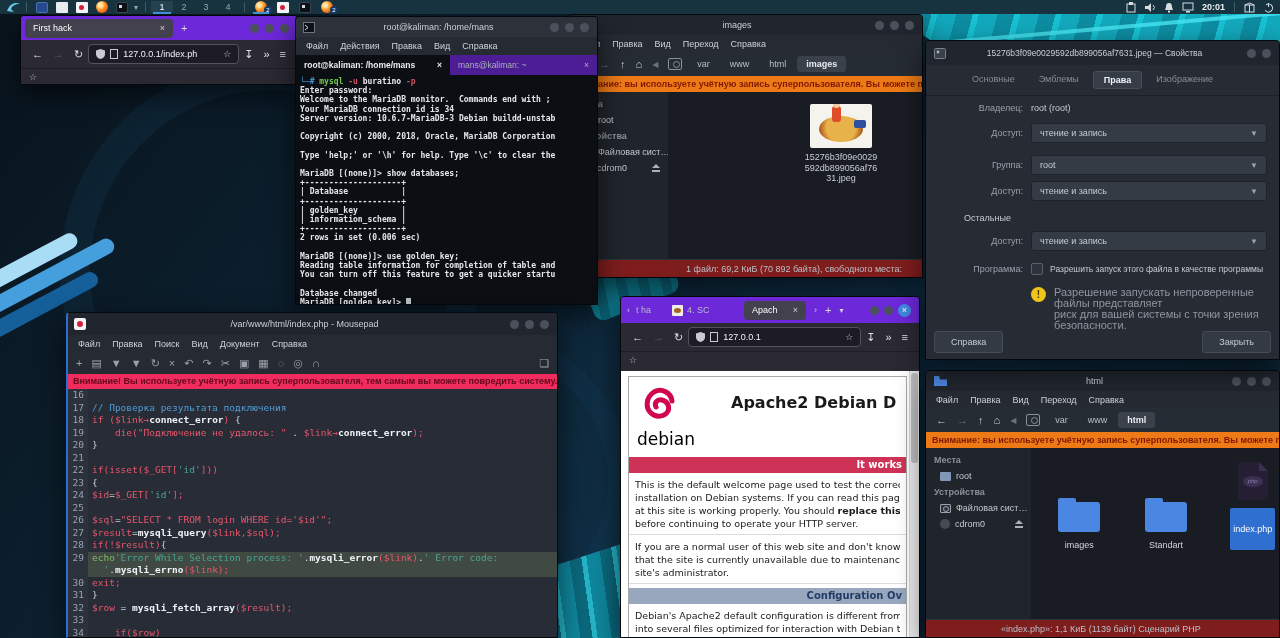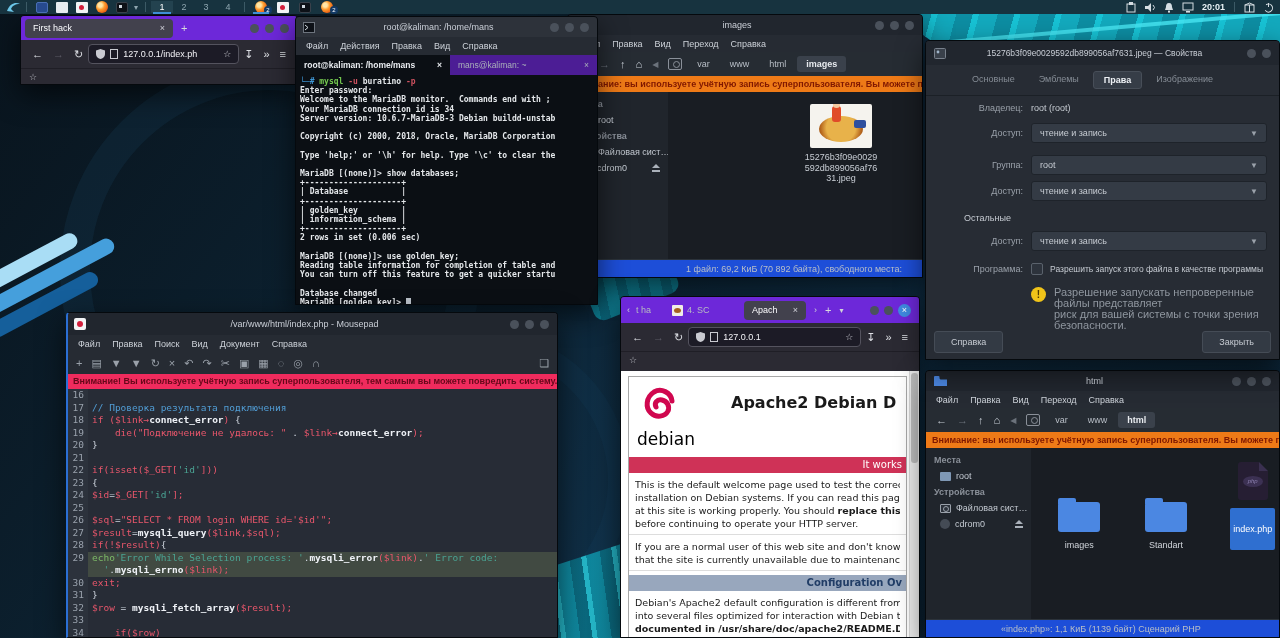--- a/index.html
+++ b/index.html
@@ -106,21 +106,21 @@
   .crumb.on{background:#3a414b;color:#e8ebef;font-weight:bold;}
   .mediaico{width:14px;height:12px;border:1px solid #8a9099;border-radius:2px;position:relative;margin:0 4px;}
   .mediaico::after{content:"";position:absolute;left:4px;top:2px;width:5px;height:5px;border:1px solid #8a9099;border-radius:50%;}
   .warnbar{height:16px;background:#ee7a17;color:#801800;font-size:9px;font-weight:bold;line-height:16px;
     padding:0 6px;white-space:nowrap;overflow:hidden;}
   .fm-body{display:flex;position:absolute;left:0;right:0;}
   .fm-side{width:100px;background:#20252c;color:#c3c9d1;font-size:9px;padding:4px 0;flex:0 0 auto;}
   .fm-side .hdr{color:#8a9099;font-weight:bold;padding:3px 8px;}
   .fm-side .it{display:flex;align-items:center;gap:5px;padding:3px 8px 3px 14px;white-space:nowrap;overflow:hidden;}
   .fm-main{flex:1;background:#191d23;position:relative;overflow:hidden;}
-  .fm-status{position:absolute;left:0;right:0;bottom:0;height:18px;background:#1d4ed8;border-top:1px solid #2c333b;
+  .fm-status{position:absolute;left:0;right:0;bottom:0;height:18px;background:#7f1d1d;border-top:1px solid #2c333b;
     color:#b9bfc7;font-size:9px;line-height:18px;white-space:nowrap;overflow:hidden;}
   .sico{width:11px;height:9px;background:#7f98b5;border-radius:1px;flex:0 0 auto;position:relative;}
   .sico.drive{background:#2b313a;border:1px solid #9aa1aa;}
   .sico.drive::after{content:"";position:absolute;left:2px;top:1px;width:4px;height:4px;border:1px solid #9aa1aa;border-radius:50%;}
   .sico.disc{background:#444b55;border-radius:50%;width:10px;height:10px;}
   .eject{margin-left:auto;width:0;height:0;border-left:4px solid transparent;border-right:4px solid transparent;
     border-bottom:4px solid #aab1ba;position:relative;top:-2px;}
   .eject::after{content:"";position:absolute;left:-4px;top:6px;width:8px;height:2px;background:#aab1ba;}
   .folder{width:42px;height:30px;background:#4b87e2;border-radius:3px;position:relative;}
   .folder::before{content:"";position:absolute;left:0;top:-4px;width:18px;height:6px;background:#4b87e2;border-radius:2px 2px 0 0;}
@@ -195,21 +195,21 @@
     text-align:center;flex:0 0 auto;}
   .ap-content{position:absolute;left:0;right:0;top:74px;bottom:0;background:#fff;overflow:hidden;}
   .ap-scroll{position:absolute;right:0;top:0;bottom:0;width:10px;background:#ececec;border-left:1px solid #d8d8d8;}
   .ap-scroll .tmb{position:absolute;left:1px;right:1px;top:2px;height:90px;background:#bdbdbd;border-radius:3px;}
   .ap-page{position:absolute;left:7px;right:12px;top:5px;bottom:0;border:1px solid #a8a8a8;border-bottom:none;
     background:#fff;color:#1a1a1a;font-family:"DejaVu Sans",sans-serif;padding:4px 0 0 0;overflow:hidden;}
   .ap-head{position:relative;height:76px;}
   .deb-logo{position:absolute;left:12px;top:4px;}
   .deb-brand{position:absolute;left:8px;top:48px;font-size:17px;color:#000;letter-spacing:0;}
   .ap-title{position:absolute;left:102px;top:12px;font-size:16px;font-weight:bold;white-space:nowrap;overflow:hidden;right:0;}
-  .ap-banner1{height:16px;background:#cf3257;color:#fff;font-weight:normal;font-size:10px;line-height:16px;
+  .ap-banner1{height:16px;background:#cf3257;color:#fff;font-weight:bold;font-size:10px;line-height:16px;
     text-align:right;padding-right:4px;}
   .ap-banner2{height:16px;background:#98a7bd;color:#213d66;font-weight:bold;font-size:10px;line-height:16px;
     text-align:right;padding-right:4px;margin-top:4px;}
   .ap-para{padding:5px 6px 4px 6px;font-size:9.5px;line-height:13px;border-bottom:1px solid #ddd;}
   .ap-para:last-child{border-bottom:none;}
   .ap-para .trow{white-space:nowrap;overflow:hidden;}
   .ap-page .tk-n{font-weight:normal;}
   .ap-page .tk-b{font-weight:bold;}
 
   
@@ -644,20 +644,21 @@
         <div class="ap-banner1">It works</div>
         <div class="ap-para">
             <div class="trow"><span class="tk-n">This is the default welcome page used to test the correct</span></div>
             <div class="trow"><span class="tk-n">installation on Debian systems. If you can read this page</span></div>
             <div class="trow"><span class="tk-n">at this site is working properly. You should </span><span class="tk-b">replace this f</span></div>
             <div class="trow"><span class="tk-n">before continuing to operate your HTTP server.</span></div>
           </div>
         <div class="ap-para">
             <div class="trow"><span class="tk-n">If you are a normal user of this web site and don't know w</span></div>
             <div class="trow"><span class="tk-n">that the site is currently unavailable due to maintenance</span></div>
+            <div class="trow"><span class="tk-n">site's administrator.</span></div>
           </div>
         <div class="ap-banner2">Configuration Ov</div>
         <div class="ap-para">
             <div class="trow"><span class="tk-n">Debian's Apache2 default configuration is different from</span></div>
             <div class="trow"><span class="tk-n">into several files optimized for interaction with Debian to</span></div>
             <div class="trow"><span class="tk-b">documented in /usr/share/doc/apache2/README.De</span></div>
           </div>
       </div>
       <div class="ap-scroll">
           <div class="tmb"></div>

